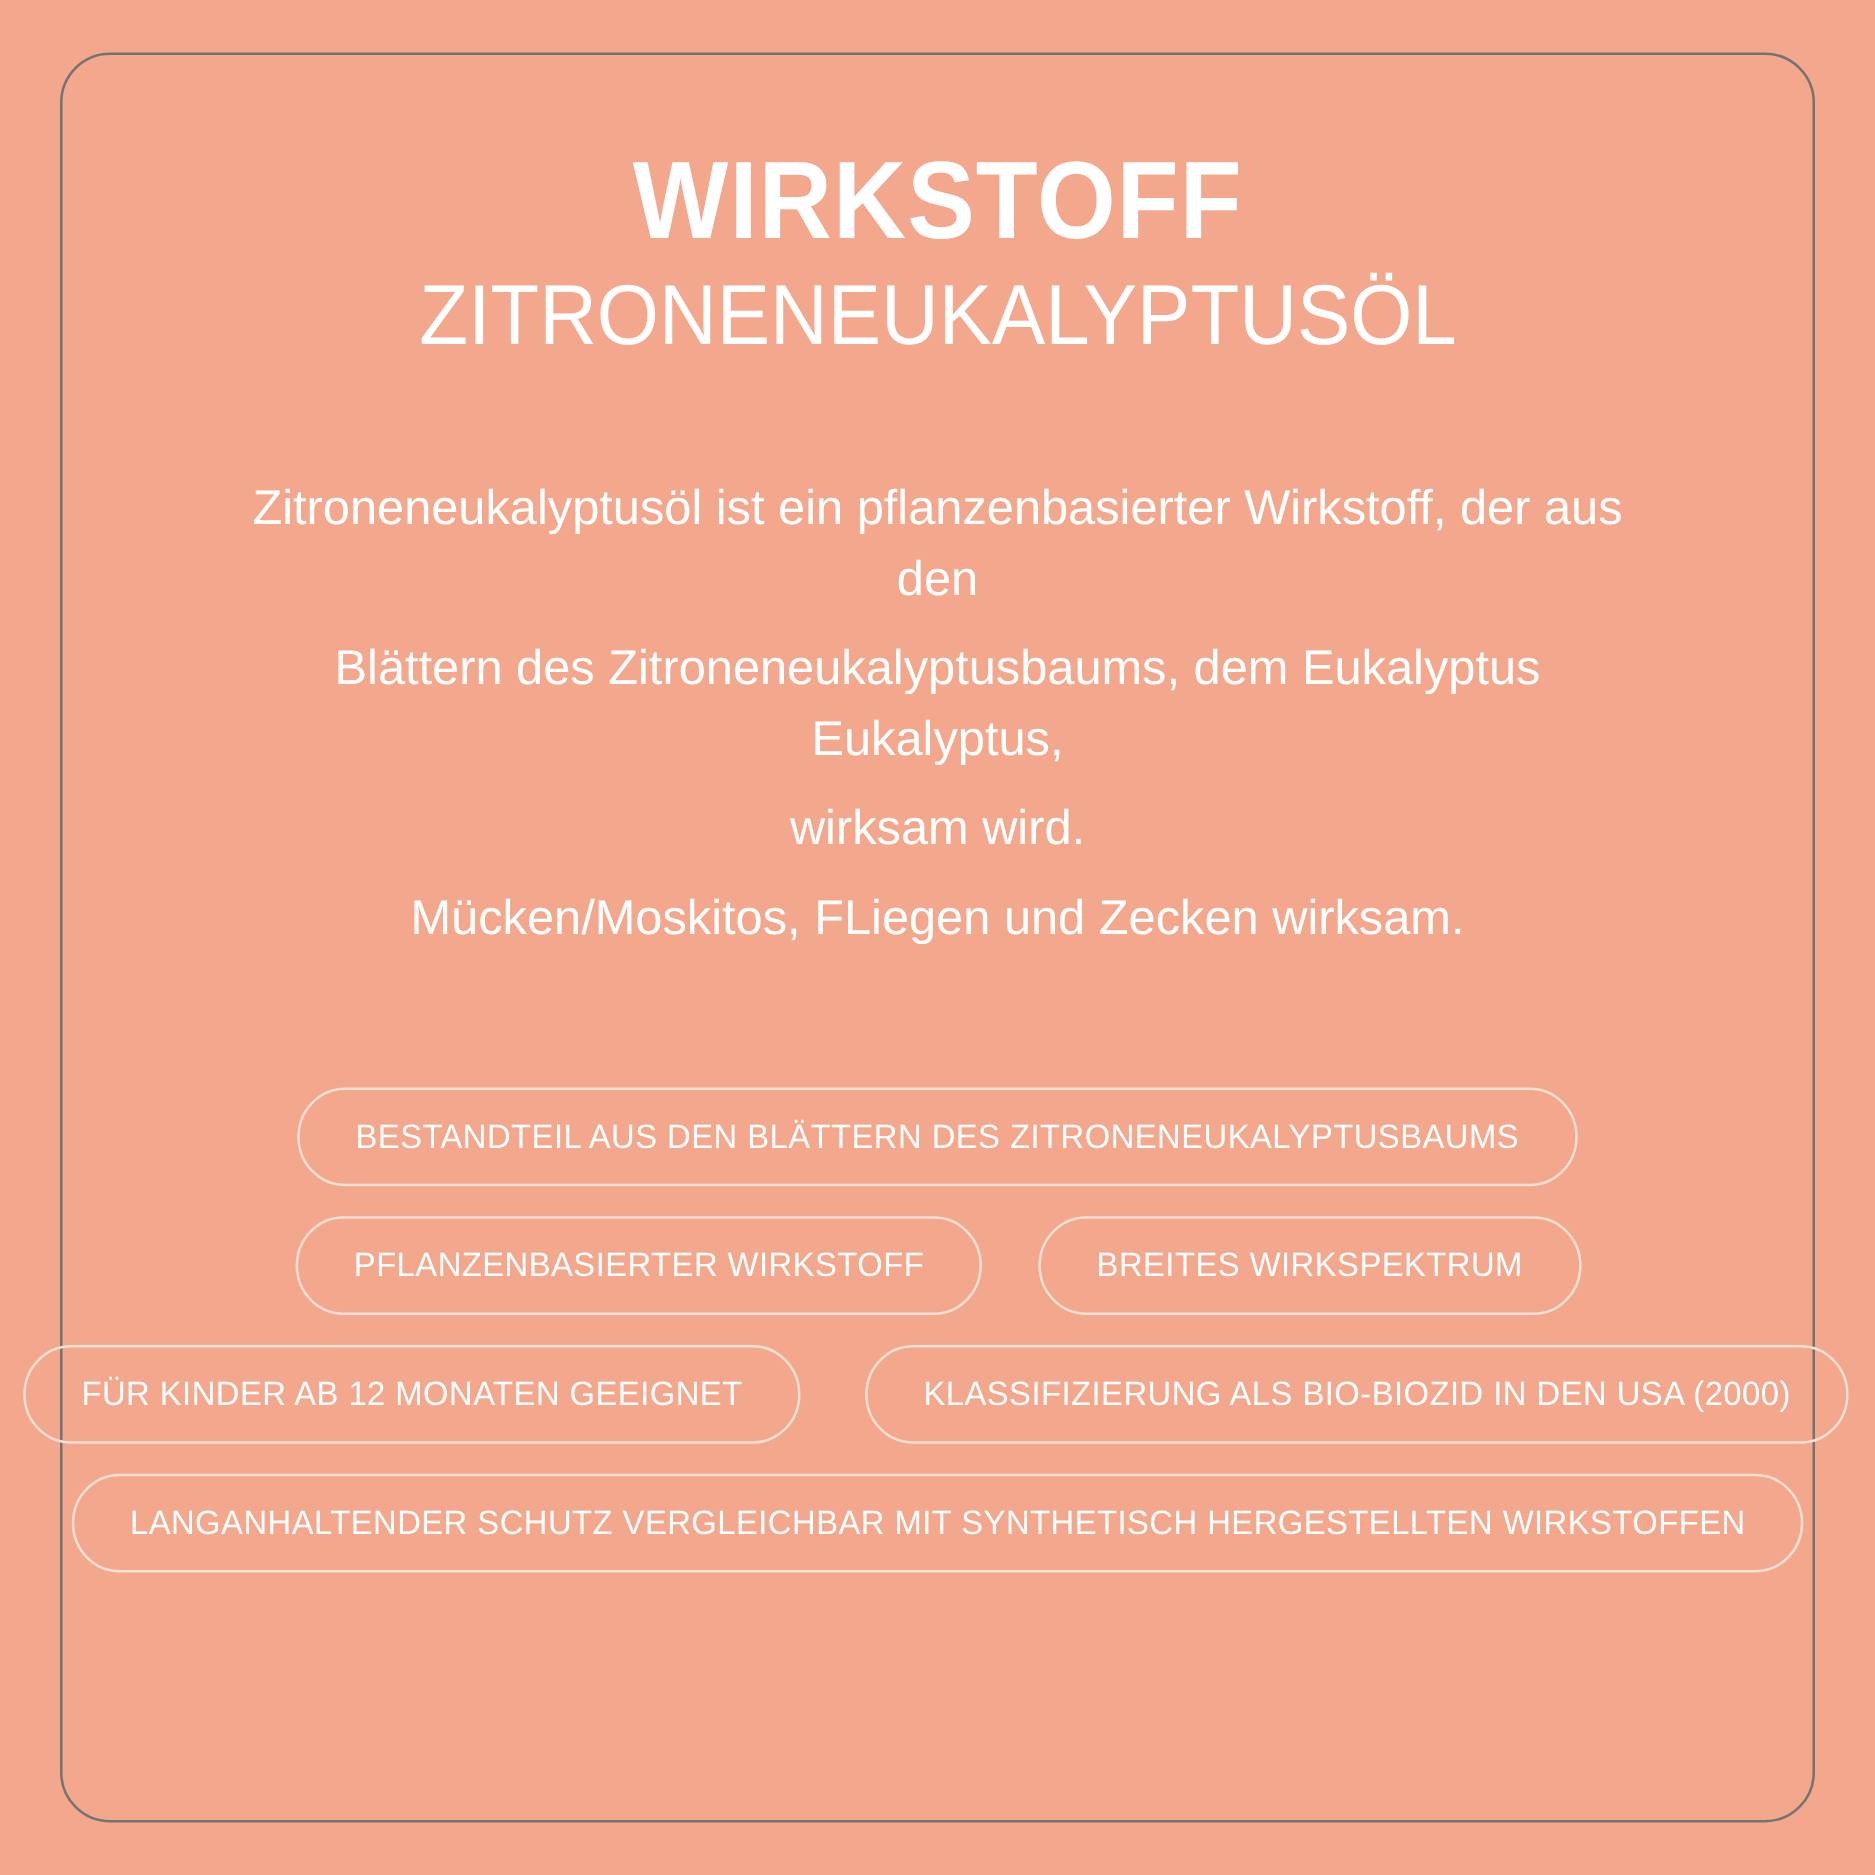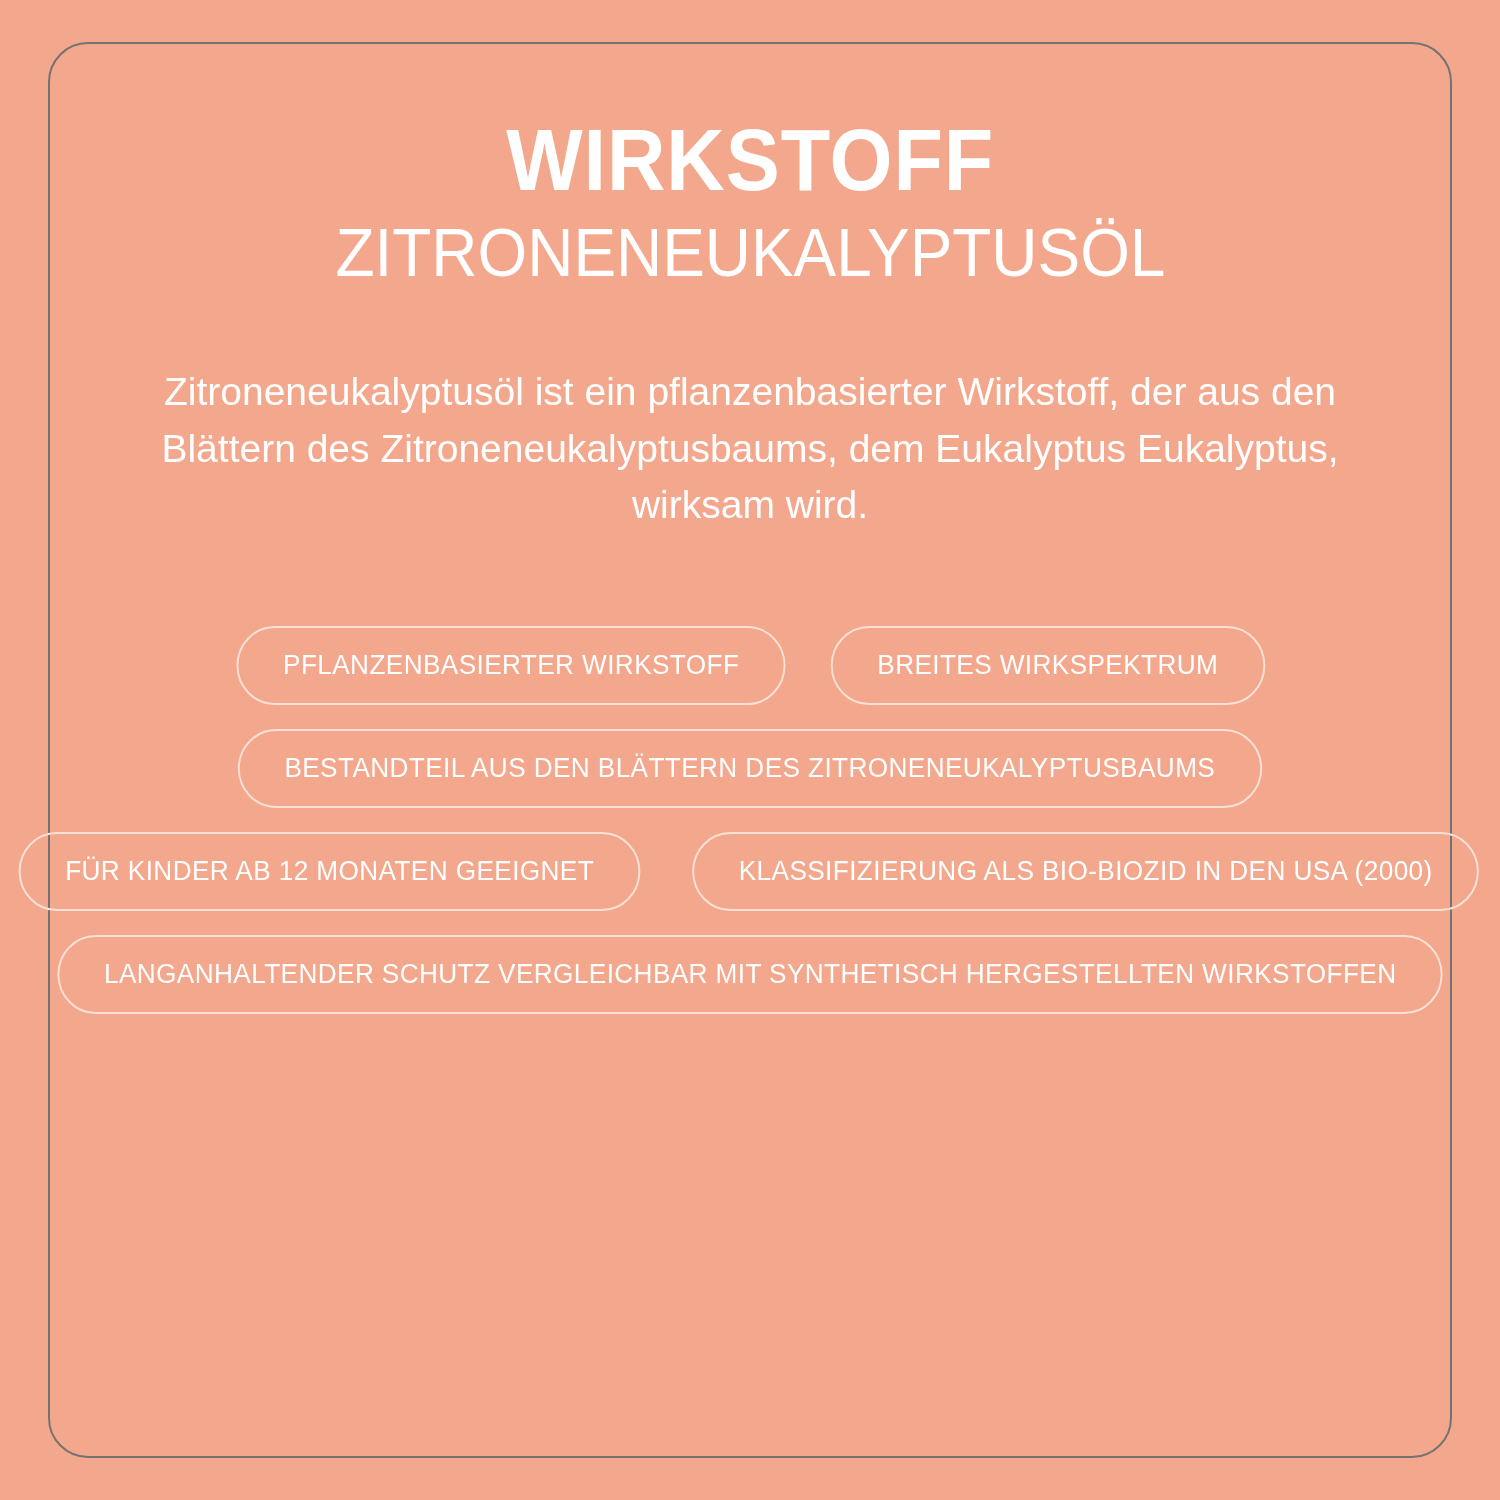--- a/index.html
+++ b/index.html
@@ -48,21 +48,21 @@
   .body-text {
     margin-top: 78px;
     width: 1190px;
     text-align: center;
     color: #ffffff;
     font-size: 39px;
     line-height: 1.45;
     font-weight: 400;
   }
   .body-text p {
-    margin: 0;
+    margin: 15px;
   }
   .pills {
     margin-top: 92px;
     width: 1290px;
     display: flex;
     flex-direction: column;
     align-items: center;
     gap: 24px;
   }
   .pill-row {
@@ -90,29 +90,30 @@
 
 <div class="card">
 
   <div class="title">WIRKSTOFF</div>
   <div class="subtitle">ZITRONENEUKALYPTUSÖL</div>
 
   <div class="body-text">
     <p>Zitroneneukalyptusöl ist ein pflanzenbasierter Wirkstoff, der aus den</p>
     <p>Blättern des Zitroneneukalyptusbaums, dem Eukalyptus Eukalyptus,</p>
     <p>wirksam wird.</p>
+    <p>Mücken/Moskitos, FLiegen und Zecken wirksam.</p>
   </div>
 
   <div class="pills">
     <div class="pill-row">
+      <div class="pill">BESTANDTEIL AUS DEN BLÄTTERN DES ZITRONENEUKALYPTUSBAUMS</div>
+    </div>
+    <div class="pill-row">
       <div class="pill">PFLANZENBASIERTER WIRKSTOFF</div>
       <div class="pill">BREITES WIRKSPEKTRUM</div>
-    </div>
-    <div class="pill-row">
-      <div class="pill">BESTANDTEIL AUS DEN BLÄTTERN DES ZITRONENEUKALYPTUSBAUMS</div>
     </div>
     <div class="pill-row">
       <div class="pill">FÜR KINDER AB 12 MONATEN GEEIGNET</div>
       <div class="pill">KLASSIFIZIERUNG ALS BIO-BIOZID IN DEN USA (2000)</div>
     </div>
     <div class="pill-row">
       <div class="pill">LANGANHALTENDER SCHUTZ VERGLEICHBAR MIT SYNTHETISCH HERGESTELLTEN WIRKSTOFFEN</div>
     </div>
   </div>
 

